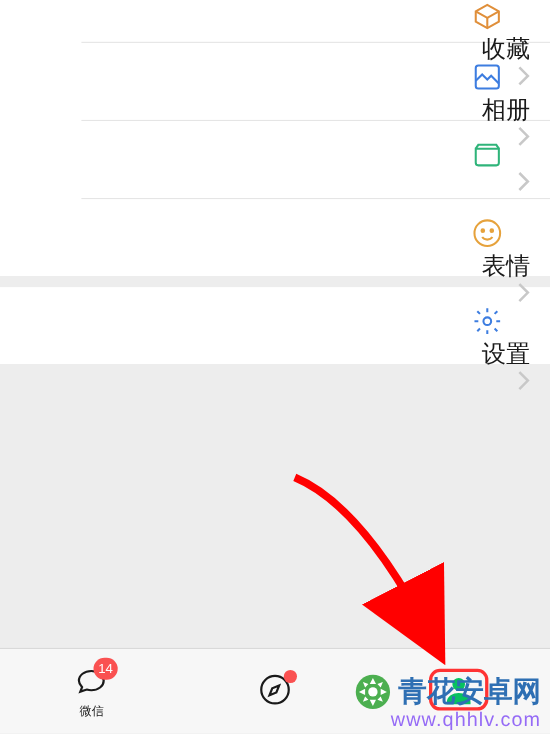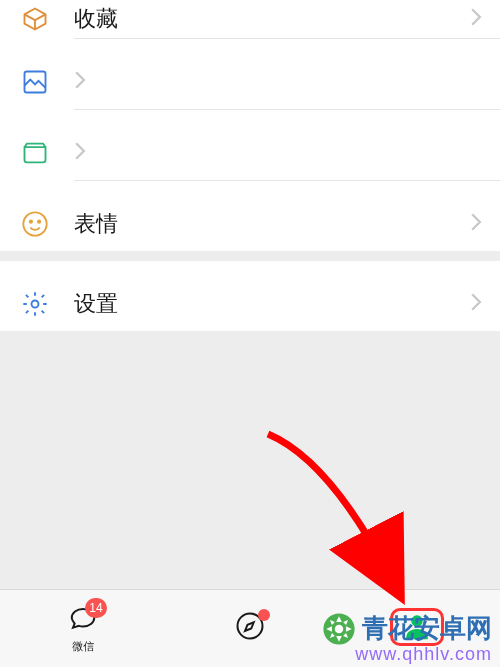--- a/index.html
+++ b/index.html
@@ -1,27 +1,27 @@
 <!DOCTYPE html>
 <html><head>
 <meta charset="utf-8">
 <style>
   *{box-sizing:border-box;margin:0;padding:0;}
   html,body{width:500px;height:667px;font-family:-apple-system,"PingFang SC","Helvetica Neue",Arial,sans-serif;background:#ededed;overflow:hidden;position:relative;}
   .list{background:#fff;}
-  .row{display:flex;align-items:center;height:70px;padding:16px 18px 0 20px;position:relative;cursor:pointer;}
+  .row{display:flex;align-items:flex-end;height:70px;padding:16px 18px 0 20px;position:relative;cursor:pointer;flex-direction:column;}
   .row .icon-slot{width:30px;height:30px;display:flex;align-items:center;justify-content:center;margin-right:24px;flex:0 0 30px;}
   .row .label{flex:1;font-size:22px;color:#1a1a1a;}
   .row .chevron{color:#c8c8c8;}
   .divider{height:1px;background:#e5e5e5;margin-left:74px;}
   .gap{height:10px;background:#ededed;}
   .empty{height:277px;background:#ededed;}
   .tabbar{position:absolute;left:0;right:0;bottom:0;height:78px;background:#f7f7f7;border-top:1px solid #d9d9d9;display:flex;}
   .tab{flex:1;display:flex;flex-direction:column;align-items:center;justify-content:center;cursor:pointer;position:relative;}
-  .tab .tab-icon{width:36px;height:32px;display:flex;align-items:flex-start;justify-content:center;position:relative;}
+  .tab .tab-icon{width:36px;height:32px;display:flex;align-items:center;justify-content:center;position:relative;}
   .tab .tab-label{font-size:11px;color:#1a1a1a;margin-top:3px;}
   .badge{position:absolute;top:-6px;left:20px;background:#fa5151;color:#fff;border-radius:10px;min-width:20px;height:20px;line-height:20px;font-size:12px;text-align:center;padding:0 4px;}
   .dot{position:absolute;top:-2px;right:-2px;width:12px;height:12px;border-radius:50%;background:#fa5151;}
   .tab-active-box{border:3px solid #f33;border-radius:10px;padding:0 6px;}
   
   .watermark{position:absolute;right:8px;bottom:2px;text-align:right;pointer-events:none;margin-top:16px;}
   .wm-line1{display:flex;align-items:center;justify-content:flex-end;gap:6px;font-size:26px;font-weight:700;color:#2e6fb3;}
   .wm-line2{font-size:18px;color:#8b5cf6;opacity:.9;letter-spacing:1px;margin-top:-2px;}
   .wm-logo{width:34px;height:34px;}
   
@@ -49,20 +49,21 @@
   </div>
   <div class="divider"></div>
 
   <div class="row">
     <span class="icon-slot">
       <svg width="28" height="28" viewBox="0 0 24 24" fill="none" stroke="#3d7de0" stroke-width="1.6">
           <rect x="3" y="3" width="18" height="18" rx="2"></rect>
           <path d="M3 15l5-5 4 4 3-3 6 6"></path>
         </svg>
     </span>
+    <span class="label">相册</span>
     <span class="chevron">
       <svg width="12" height="18" viewBox="0 0 8 14" fill="none" stroke="#c8c8c8" stroke-width="1.8">
           <path d="M1 1l6 6-6 6"></path>
         </svg>
     </span>
   </div>
   <div class="divider"></div>
 
   <div class="row">
     <span class="icon-slot">

